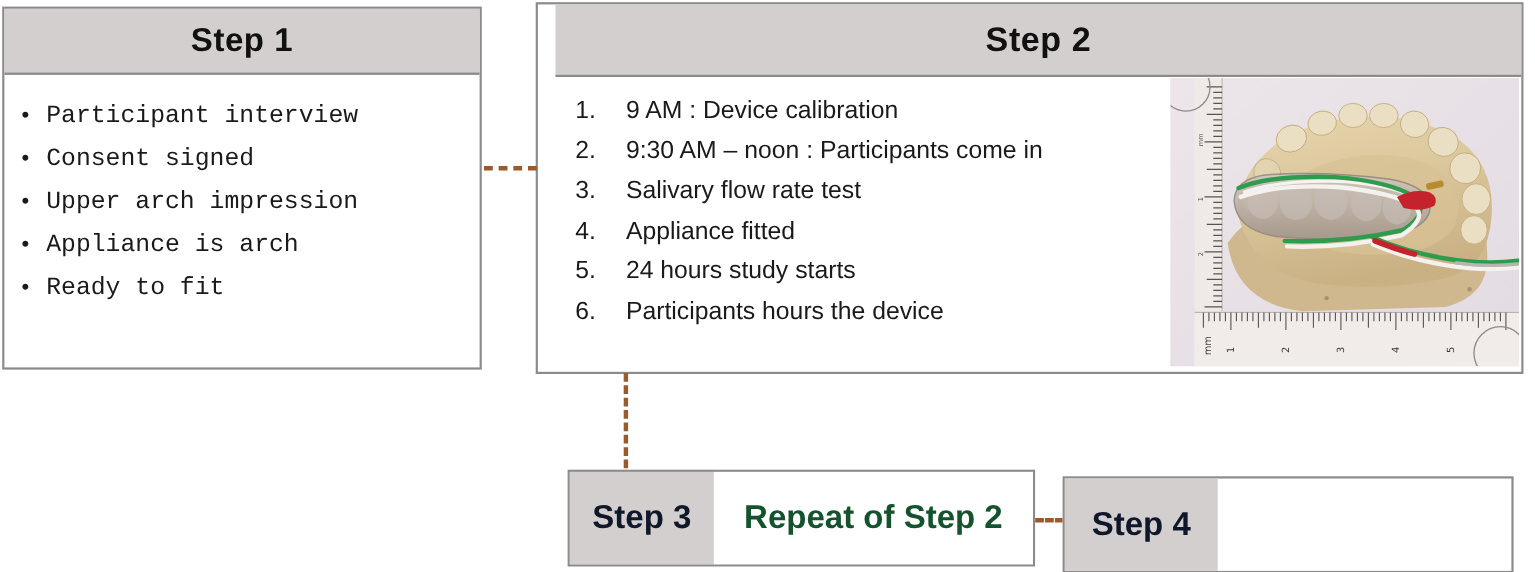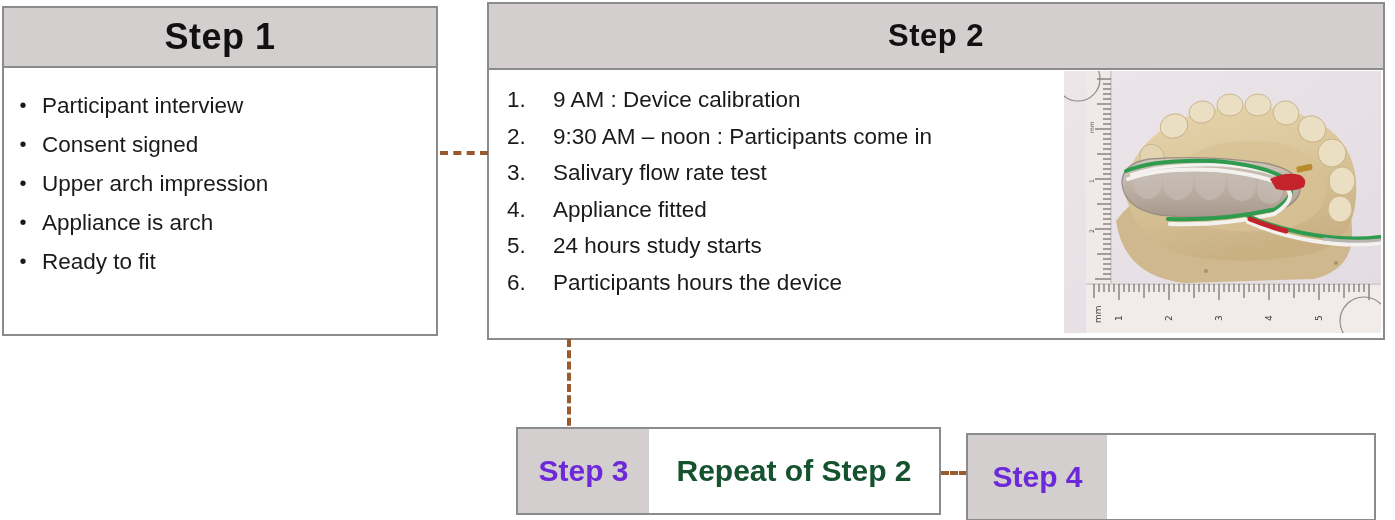--- a/index.html
+++ b/index.html
@@ -25,21 +25,21 @@
     box-sizing: border-box;
     border: 2px solid #8b8b8b;
     background: #ffffff;
   }
   .step-header {
     box-sizing: border-box;
     width: 100%;
     background: #d3cfce;
     border-bottom: 2px solid #8b8b8b;
     text-align: center;
-    font-size: 36px;
+    font-size: 30px;
     font-weight: bold;
     letter-spacing: 0.5px;
     color: #111111;
     display: flex;
     align-items: center;
     justify-content: center;
   }
 
   
   #step1 {
@@ -59,28 +59,29 @@
     line-height: 39px;
     color: #1a1a1a;
   }
   .bullet-dot {
     width: 38px;
     text-align: center;
     flex: 0 0 38px;
     font-size: 20px;
     line-height: 39px;
   }
-  .bullet-text { flex: 1 1 auto; }
+  .bullet-text { flex: 1 1 auto; font-family: Liberation Mono, monospace; }
 
   
   #step2 {
     left: 487px;
     top: 2px;
     width: 898px;
     height: 338px;
+    padding-left: 16px;
   }
   #step2 .step-header { height: 66px; font-size: 31px; }
   #step2-body {
     position: relative;
     height: 268px;
   }
   #step2-list {
     position: absolute;
     left: 12px;
     top: 12px;
@@ -136,21 +137,21 @@
     display: flex;
     align-items: stretch;
   }
   .split-label {
     background: #d3cfce;
     display: flex;
     align-items: center;
     justify-content: center;
     font-size: 30px;
     font-weight: bold;
-    color: #6d28d9;
+    color: #0f172a;
     box-sizing: border-box;
   }
   #step3 .split-label { flex: 0 0 131px; }
   #step4 .split-label { flex: 0 0 139px; }
   .split-value {
     flex: 1 1 auto;
     display: flex;
     align-items: center;
     justify-content: center;
     font-size: 30px;

